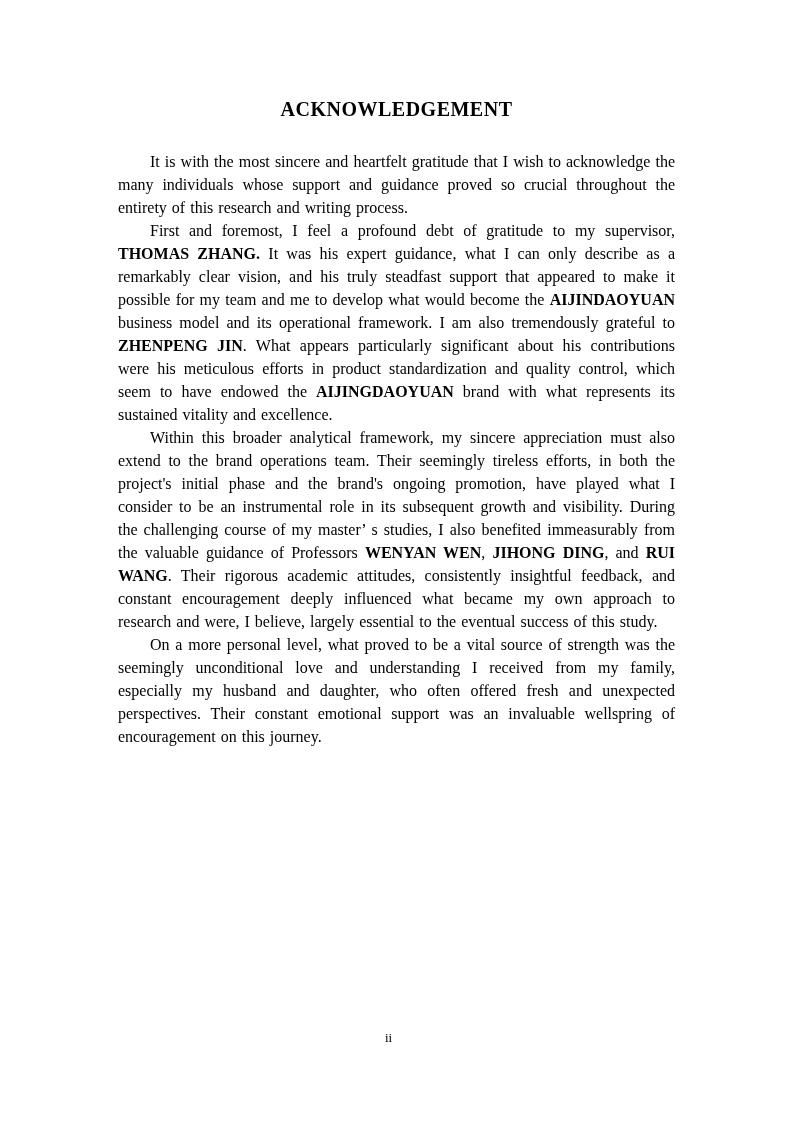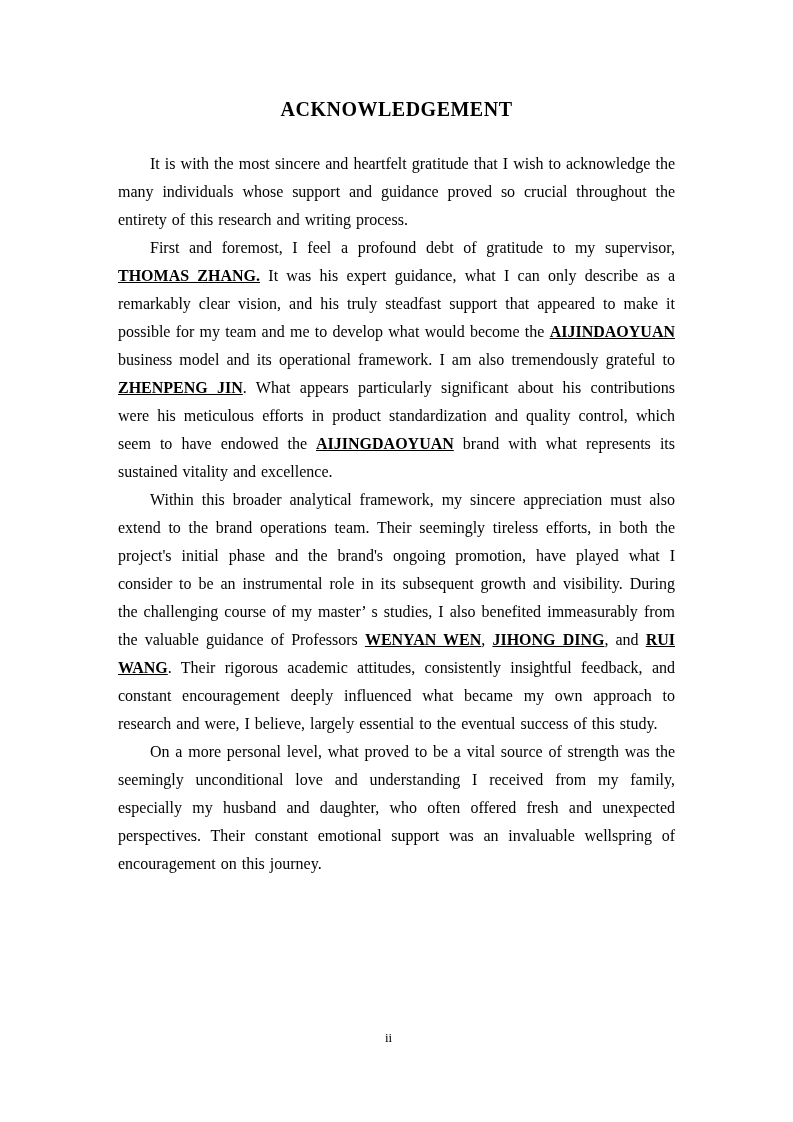--- a/index.html
+++ b/index.html
@@ -19,26 +19,26 @@
   .doc-title {
     text-align: center;
     font-size: 20px;
     font-weight: bold;
     letter-spacing: 0.5px;
     margin-bottom: 29px;
     font-family: "Liberation Serif", "DejaVu Serif", serif;
   }
   .body-text p {
     font-size: 16px;
-    line-height: 28px;
+    line-height: 23px;
     text-align: justify;
     text-indent: 32px;
     word-spacing: 1px;
   }
-  .b { font-weight: bold; text-decoration: underline; }
+  .b { font-weight: bold; }
   .page-number {
     position: absolute;
     left: 0;
     right: 16px;
     top: 1030px;
     text-align: center;
     font-size: 13px;
     font-family: "Liberation Serif", "DejaVu Serif", serif;
   }
 </style>

